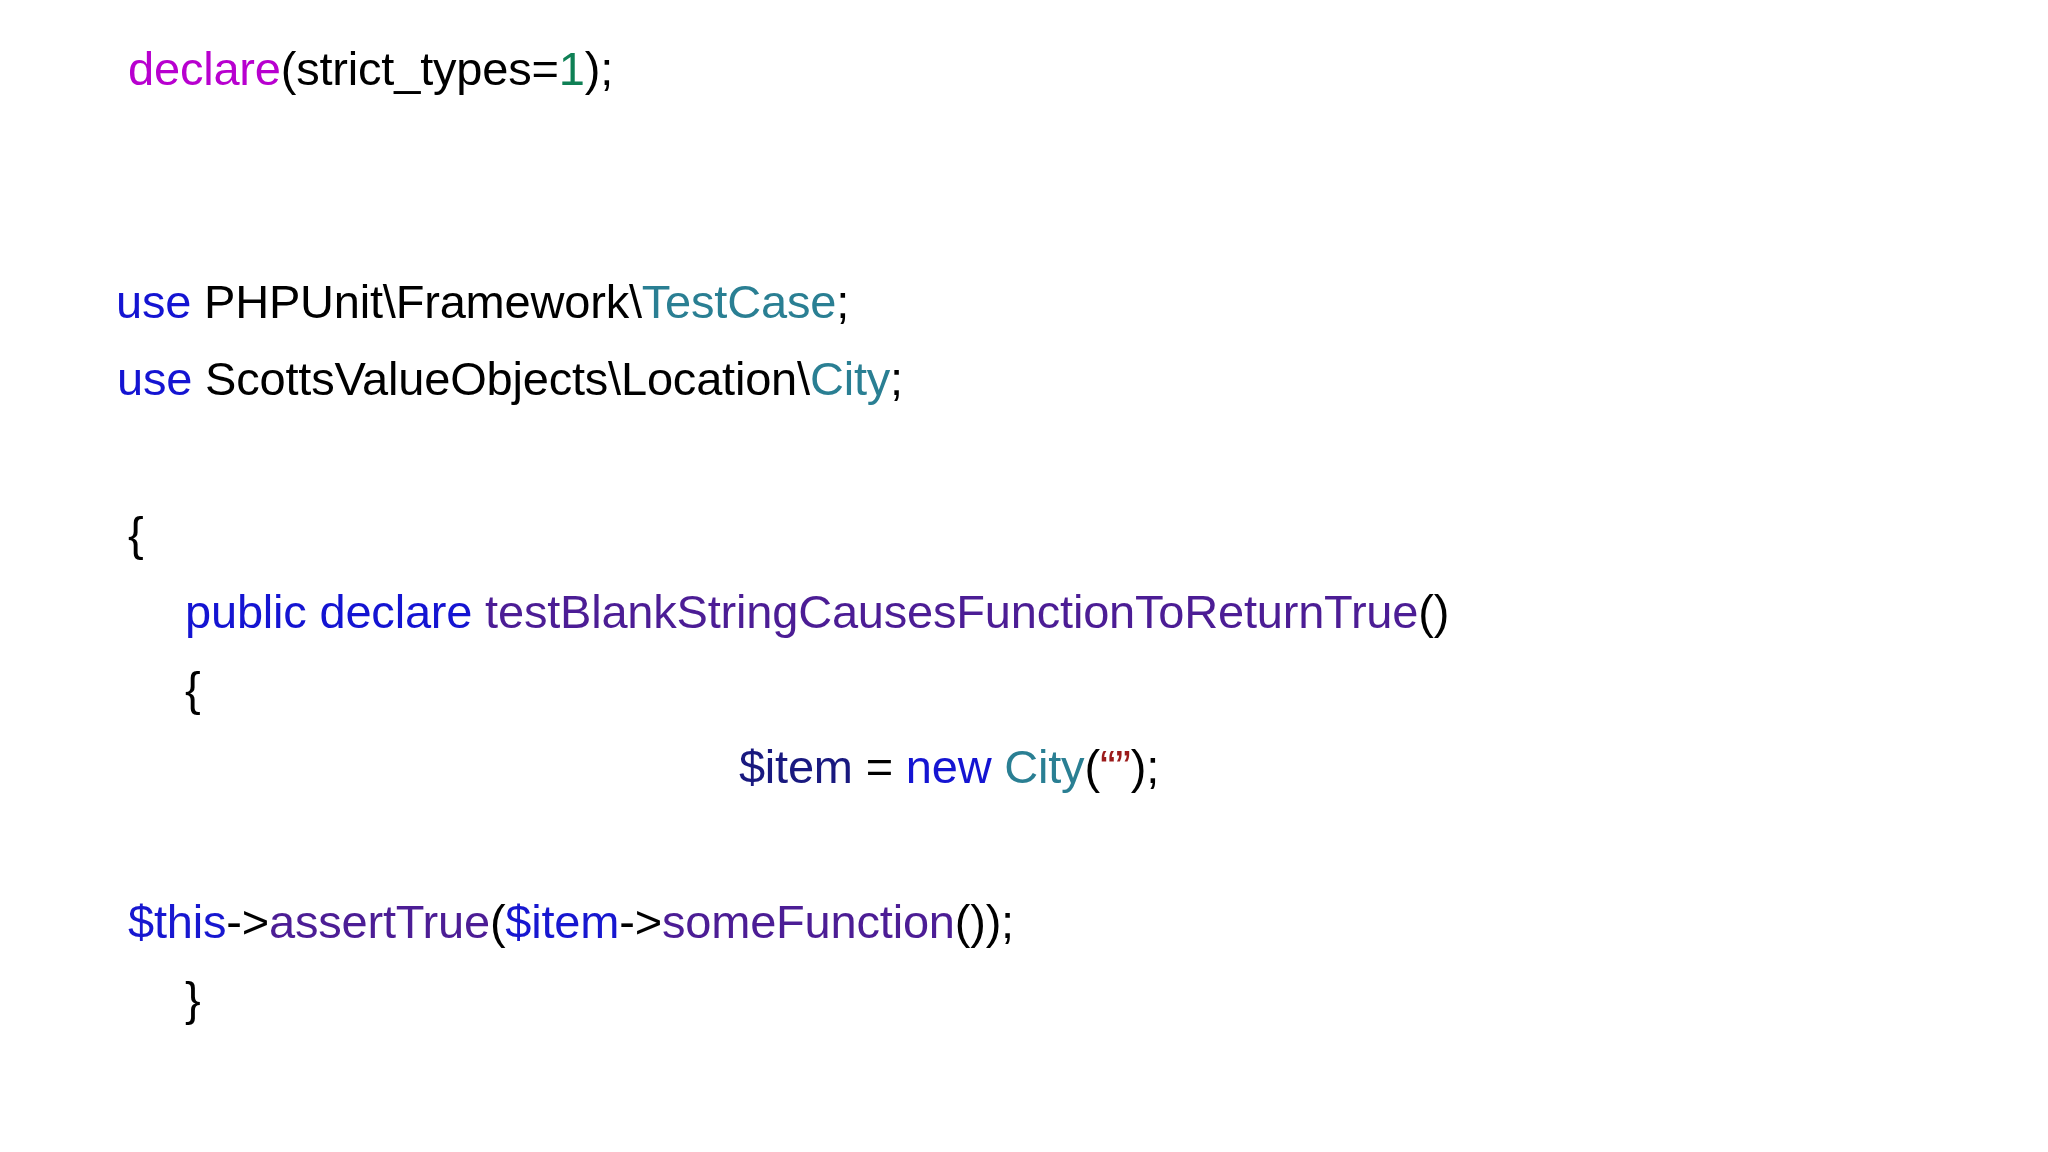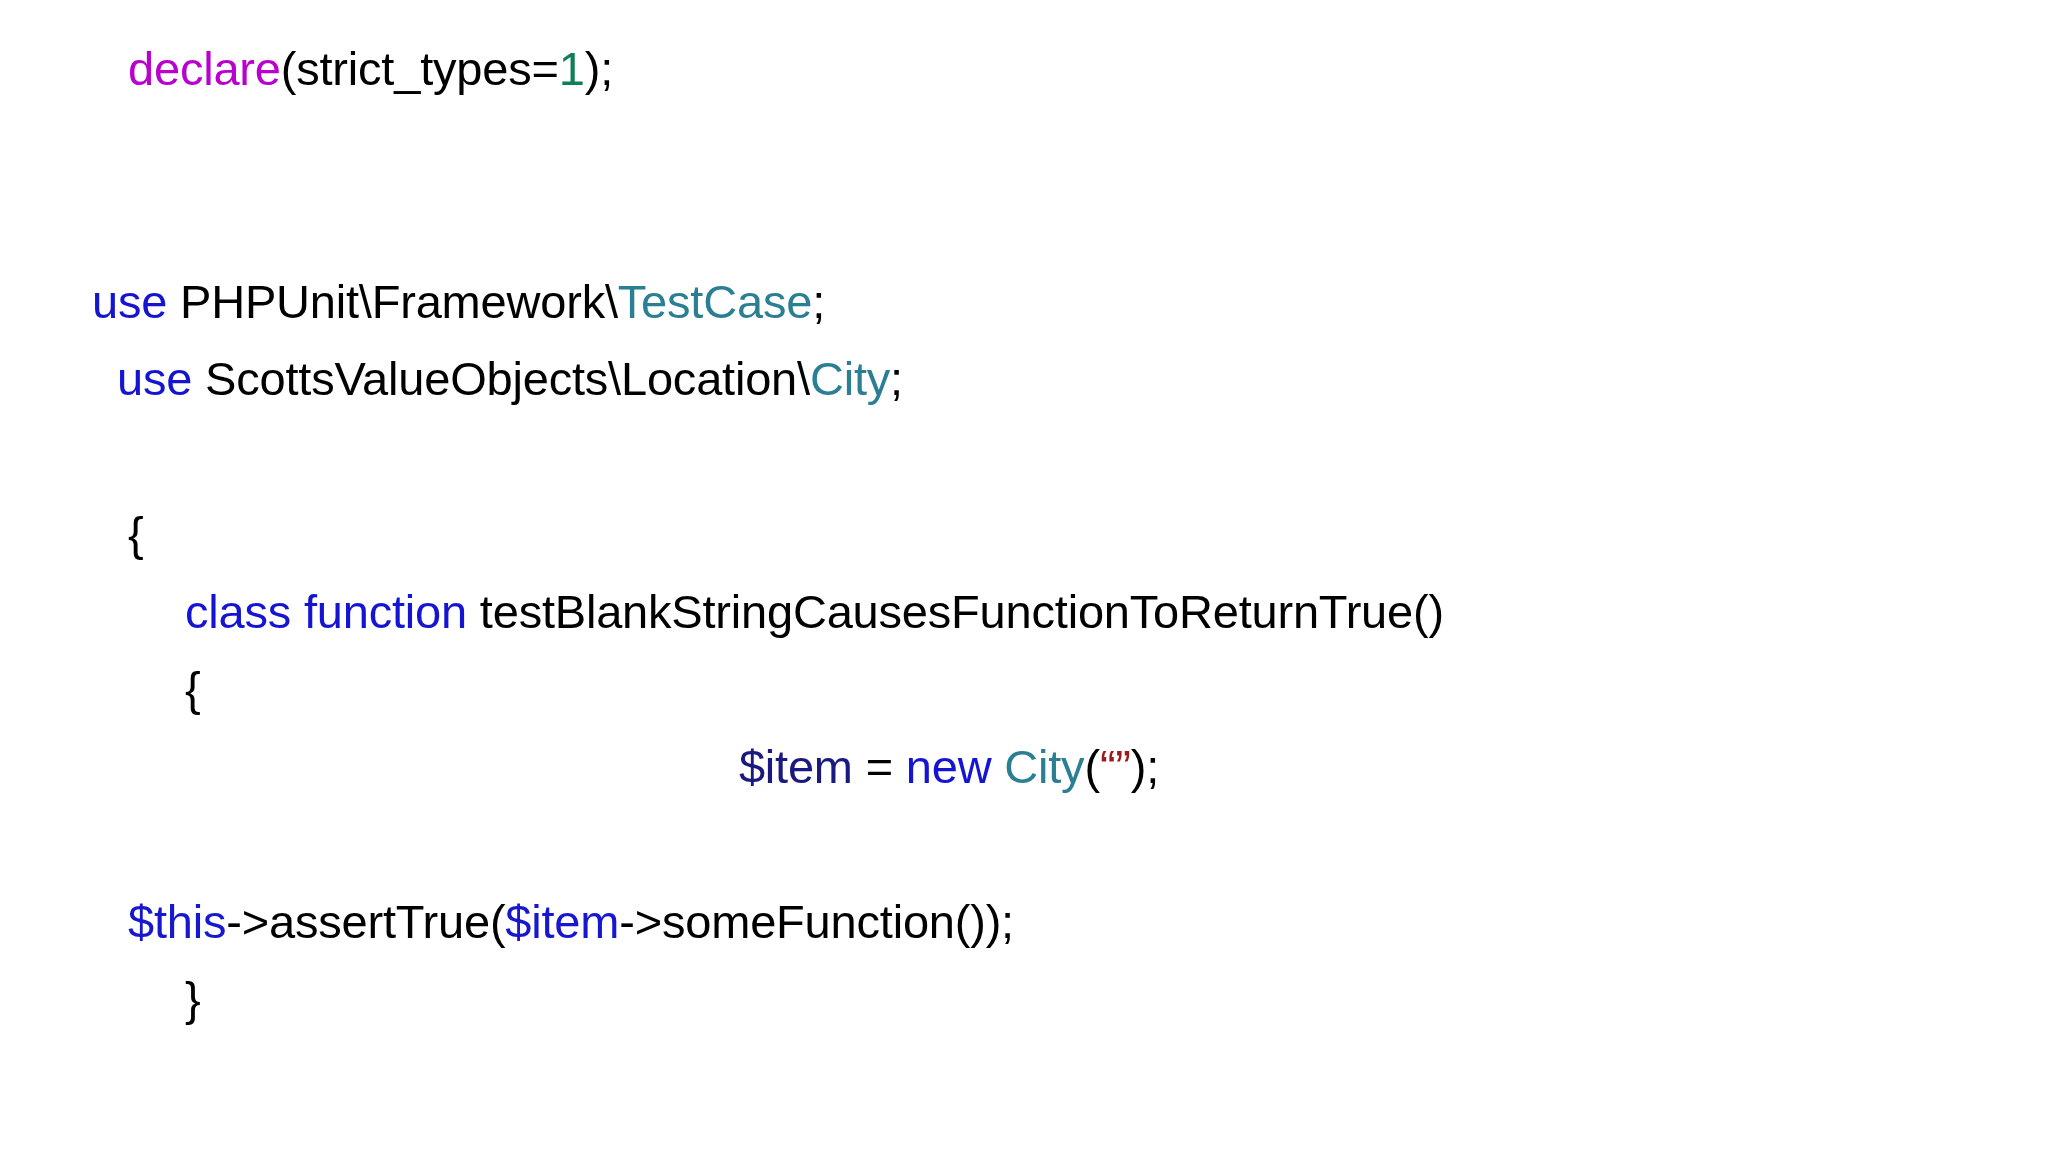--- a/index.html
+++ b/index.html
@@ -34,38 +34,38 @@
   }
   .code-line.blank {
     height: 77.5px;
   }
   
   .tok-plain    { color: #000000; }
   .tok-keyword  { color: #1414d2; }          
   .tok-declare  { color: #b800cf; }          
   .tok-type     { color: #2a7f93; }          
   .tok-number   { color: #0f8055; }          
-  .tok-method   { color: #000000; margin-top: 9px; }          
+  .tok-method   { color: #4c1d95; margin-top: 9px; }          
   .tok-var      { color: #19197f; }          
   .tok-varthis  { color: #1717d0; }          
   .tok-string   { color: #9b1b1b; }          
   .tok-brace    { color: #000000; }
 </style>
 </head>
 <body>
 
 <div id="code-surface">
   <div id="code-lines">
       <div class="code-line" style="padding-left: 128px;"><span class="tok-declare">declare</span><span class="tok-plain">(strict_types=</span><span class="tok-number">1</span><span class="tok-plain">);</span></div>
       <div class="code-line blank" style="padding-left: 128px;">&nbsp;</div>
       <div class="code-line blank" style="padding-left: 128px;">&nbsp;</div>
-      <div class="code-line" style="padding-left: 92px;"><span class="tok-keyword">use</span><span class="tok-plain"> PHPUnit\Framework\</span><span class="tok-type">TestCase</span><span class="tok-plain">;</span></div>
+      <div class="code-line" style="padding-left: 116px;"><span class="tok-keyword">use</span><span class="tok-plain"> PHPUnit\Framework\</span><span class="tok-type">TestCase</span><span class="tok-plain">;</span></div>
       <div class="code-line" style="padding-left: 117px;"><span class="tok-keyword">use</span><span class="tok-plain"> ScottsValueObjects\Location\</span><span class="tok-type">City</span><span class="tok-plain">;</span></div>
       <div class="code-line blank" style="padding-left: 128px;">&nbsp;</div>
       <div class="code-line" style="padding-left: 128px;"><span class="tok-brace">{</span></div>
-      <div class="code-line" style="padding-left: 185px;"><span class="tok-keyword">class function</span><span class="tok-plain"> </span><span class="tok-method">testBlankStringCausesFunctionToReturnTrue</span><span class="tok-plain">()</span></div>
+      <div class="code-line" style="padding-left: 185px;"><span class="tok-keyword">public declare</span><span class="tok-plain"> </span><span class="tok-method">testBlankStringCausesFunctionToReturnTrue</span><span class="tok-plain">()</span></div>
       <div class="code-line" style="padding-left: 185px;"><span class="tok-brace">{</span></div>
       <div class="code-line" style="padding-left: 242px; text-align: center;"><span class="tok-var">$item</span><span class="tok-plain"> = </span><span class="tok-keyword">new</span><span class="tok-plain"> </span><span class="tok-type">City</span><span class="tok-plain">(</span><span class="tok-string">“”</span><span class="tok-plain">);</span></div>
       <div class="code-line blank" style="padding-left: 128px;">&nbsp;</div>
       <div class="code-line" style=""><span class="tok-varthis">$this</span><span class="tok-plain">-&gt;</span><span class="tok-method">assertTrue</span><span class="tok-plain">(</span><span class="tok-varthis">$item</span><span class="tok-plain">-&gt;</span><span class="tok-method">someFunction</span><span class="tok-plain">());</span></div>
       <div class="code-line" style="padding-left: 185px;"><span class="tok-brace">}</span></div>
     </div>
 </div>
 
 </body></html>

